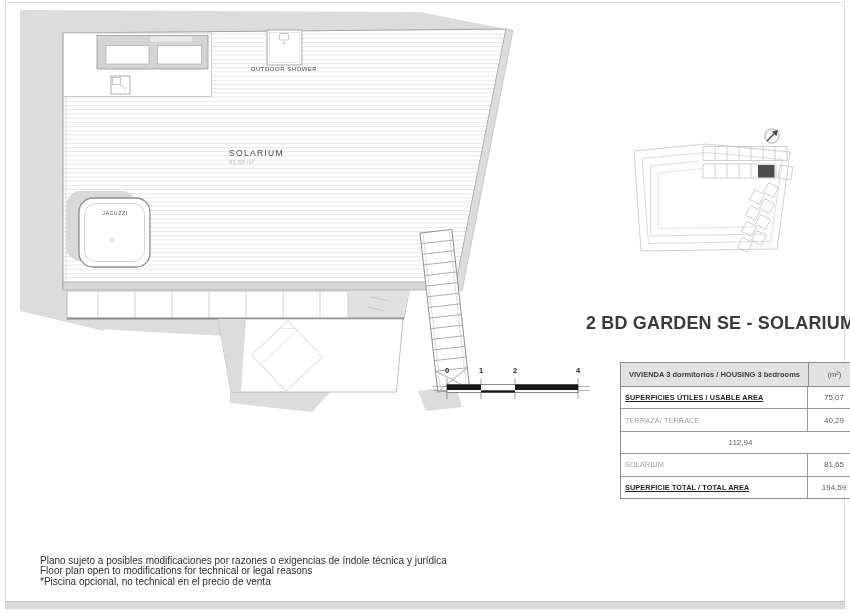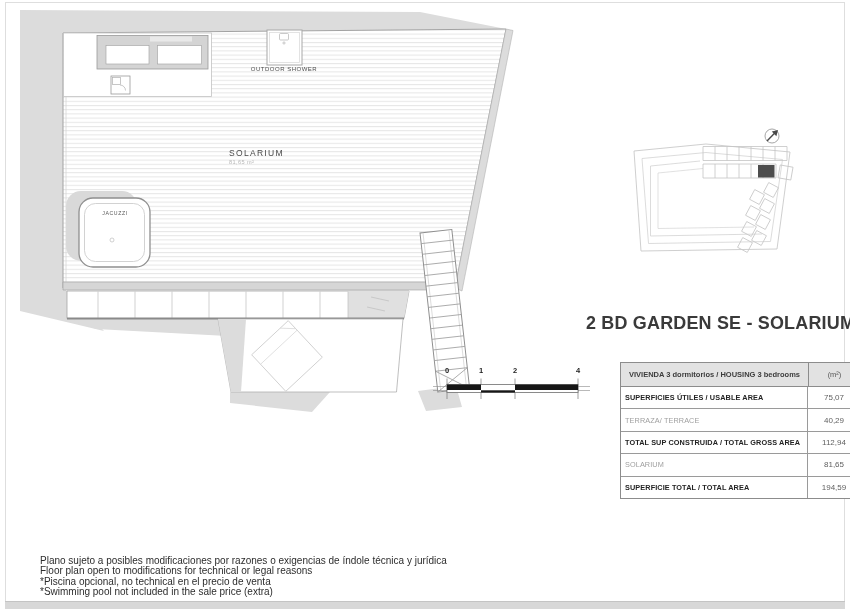--- a/index.html
+++ b/index.html
@@ -28,21 +28,21 @@
   .area-table{left:620px;top:362px;width:239px;border:1px solid #8c8c8c;background:#fff;}
   .t-header{display:flex;height:23px;background:#e2e2e2;border-bottom:1px solid #8c8c8c;}
   .t-h-label{width:187px;border-right:1px solid #8c8c8c;display:flex;align-items:center;justify-content:center;
     font-size:7.5px;font-weight:bold;color:#3c3c3c;text-align:center;}
   .t-h-unit{flex:1;display:flex;align-items:center;justify-content:center;font-size:7.5px;color:#555;}
   .t-row{display:flex;height:21.4px;border-bottom:1px solid #9a9a9a;}
   .t-row:last-child{border-bottom:none;}
   .t-label{width:187px;border-right:1px solid #9a9a9a;display:flex;align-items:center;
     padding-left:4px;box-sizing:border-box;font-size:7.3px;letter-spacing:.1px;}
   .t-value{flex:1;display:flex;align-items:center;justify-content:center;font-size:8px;color:#5f5f5f;}
-  .t-row.bold .t-label{font-weight:bold;color:#232323;}
+  .t-row.bold .t-label{font-weight:bold;color:#232323;text-decoration:underline;}
   .t-row.light .t-label{color:#9f9f9f;}
   
   .disclaimer{left:40px;top:556px;font-size:10px;line-height:10.4px;color:#2d2d2d;}
 </style>
 </head>
 <body>
 
 <svg class="abs" style="left:0;top:0" width="850" height="614" viewBox="0 0 850 614">
   <defs>
     <pattern id="deck" width="8" height="4.2" patternUnits="userSpaceOnUse">
@@ -230,31 +230,29 @@
   </div>
   <div class="t-row bold">
     <div class="t-label">SUPERFICIES ÚTILES / USABLE AREA</div>
     <div class="t-value">75,07</div>
   </div>
   <div class="t-row light">
     <div class="t-label">TERRAZA/ TERRACE</div>
     <div class="t-value">40,29</div>
   </div>
   <div class="t-row bold">
-    <div class="t-label">TOTAL SUP CONSTRUIDA / TOTAL GROSS AREA</div>
     <div class="t-value">112,94</div>
   </div>
   <div class="t-row light">
     <div class="t-label">SOLARIUM</div>
     <div class="t-value">81,65</div>
   </div>
   <div class="t-row bold">
     <div class="t-label">SUPERFICIE TOTAL / TOTAL  AREA</div>
     <div class="t-value">194,59</div>
   </div>
 </div>
 
 <div class="abs disclaimer">
   <div>Plano sujeto a posibles modificaciones por razones o exigencias de índole técnica y jurídica</div>
   <div>Floor plan open to modifications for technical or legal reasons</div>
   <div>*Piscina opcional, no technical en el precio de venta</div>
-  <div>*Swimming pool not included in the sale price (extra)</div>
 </div>
 
 </body></html>

